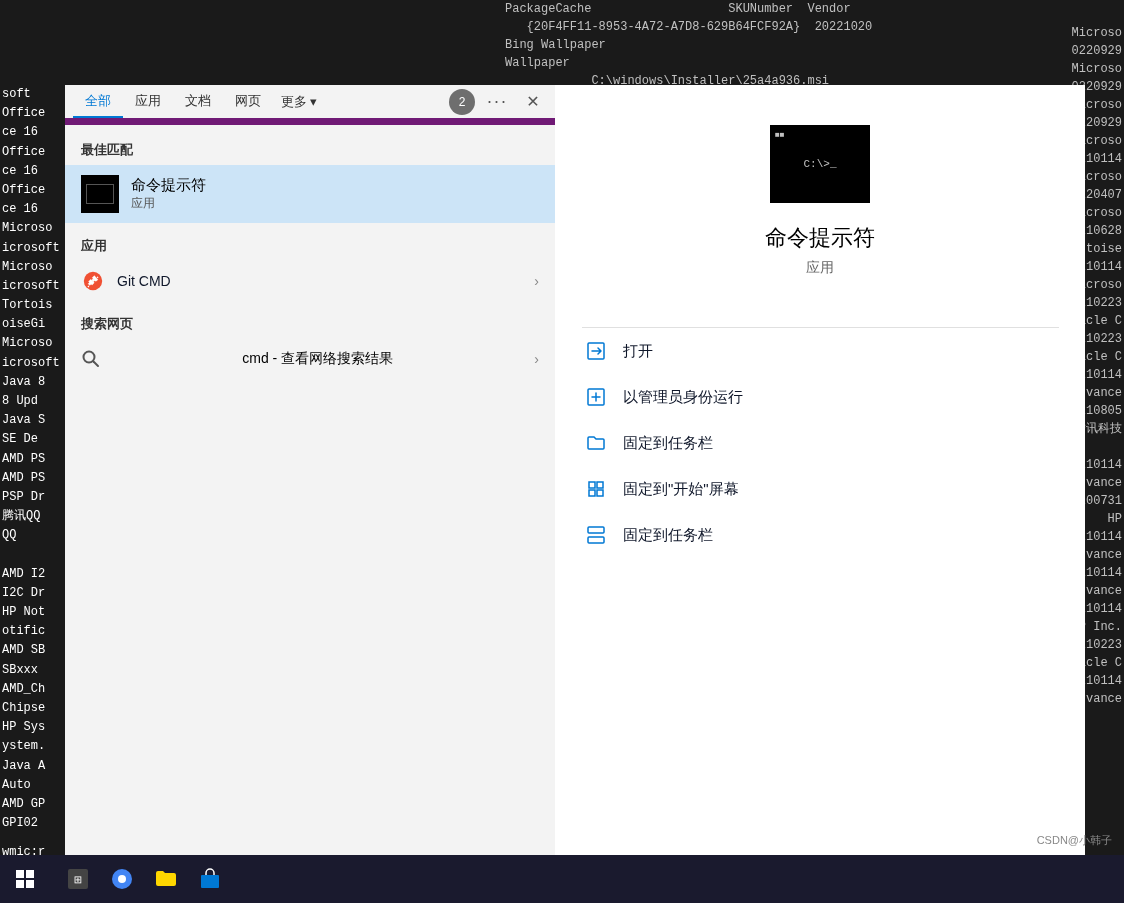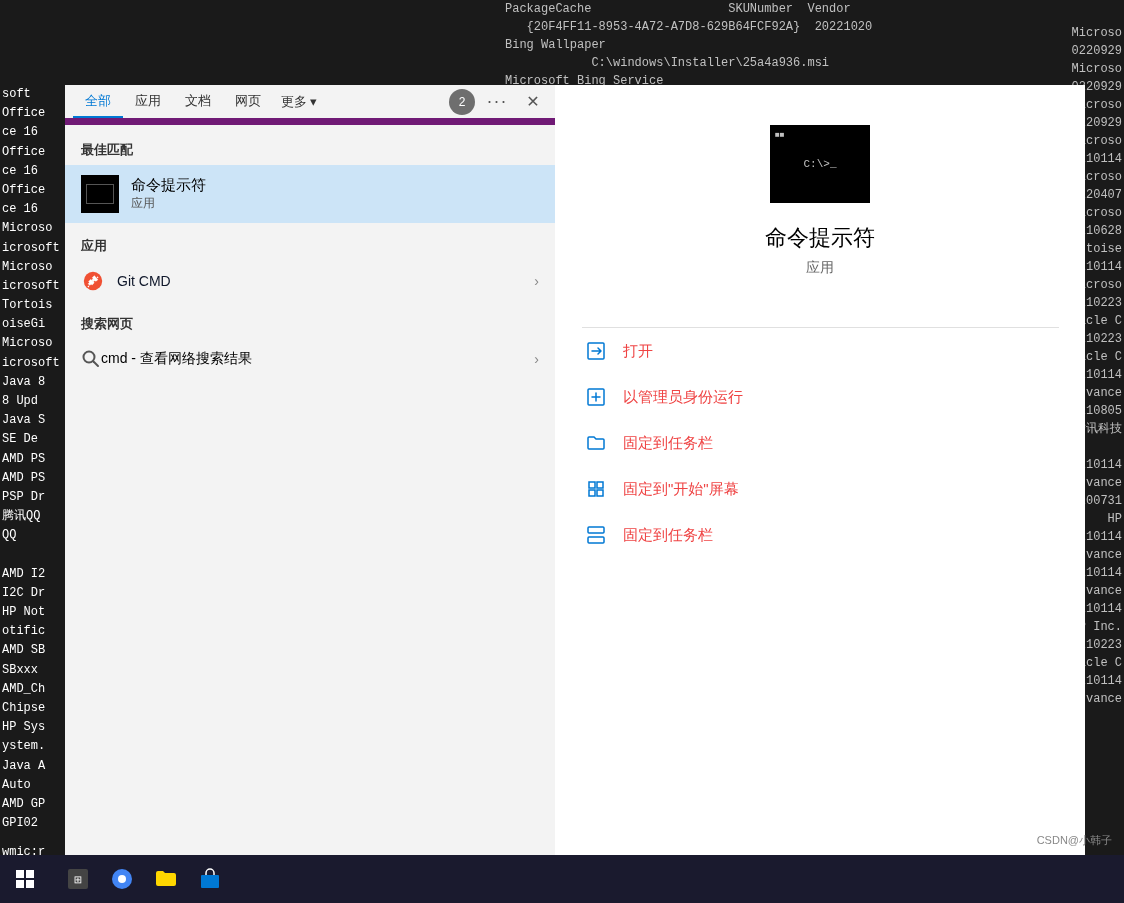--- a/index.html
+++ b/index.html
@@ -258,20 +258,21 @@
     .web-section {
       margin-top: 8px;
     }
 
     .web-item {
       display: flex;
       align-items: center;
       gap: 0;
       padding: 10px 16px;
       cursor: pointer;
+      text-align: center;
     }
 
     .web-item-text {
       font-size: 14px;
       color: #000;
       flex: 1;
     }
 
     
     .right-panel {
@@ -349,21 +350,21 @@
       flex-shrink: 0;
     }
 
     .action-icon svg {
       width: 20px;
       height: 20px;
     }
 
     .action-label {
       font-size: 15px;
-      color: #ef4444;
+      color: #0f172a;
     }
 
     
     .taskbar {
       position: absolute;
       bottom: 0;
       left: 0;
       right: 0;
       height: 48px;
       background: #1a1a2e;
@@ -461,20 +462,21 @@
     <div>Auto</div>
     <div>AMD GP</div>
     <div>GPI02</div>
     <div style="margin-top:10px">wmic:r</div>
   </div>
 
   <div class="bg-center">
     <div>PackageCache&nbsp;&nbsp;&nbsp;&nbsp;&nbsp;&nbsp;&nbsp;&nbsp;&nbsp;&nbsp;&nbsp;&nbsp;&nbsp;&nbsp;&nbsp;&nbsp;&nbsp;&nbsp; SKUNumber&nbsp;&nbsp;Vendor</div>
     <div>&nbsp;&nbsp;&nbsp;{20F4FF11-8953-4A72-A7D8-629B64FCF92A}&nbsp;&nbsp;20221020</div>
     <div>Bing Wallpaper</div>
+    <div>Wallpaper</div>
     <div>&nbsp;&nbsp;&nbsp;&nbsp;&nbsp;&nbsp;&nbsp;&nbsp;&nbsp;&nbsp;&nbsp;&nbsp;C:\windows\Installer\25a4a936.msi</div>
     <div>Microsoft Bing Service</div>
     <div>&nbsp;&nbsp;&nbsp;{27990F25-A90A-4CE5-868E-1A1BB70A58EE}&nbsp;&nbsp;20220913</div>
   </div>
 
   <div class="bg-right" style="text-align:right; padding-top:24px;">
     <div>Microso</div>
     <div>0220929</div>
     <div>Microso</div>
     <div>0220929</div>

